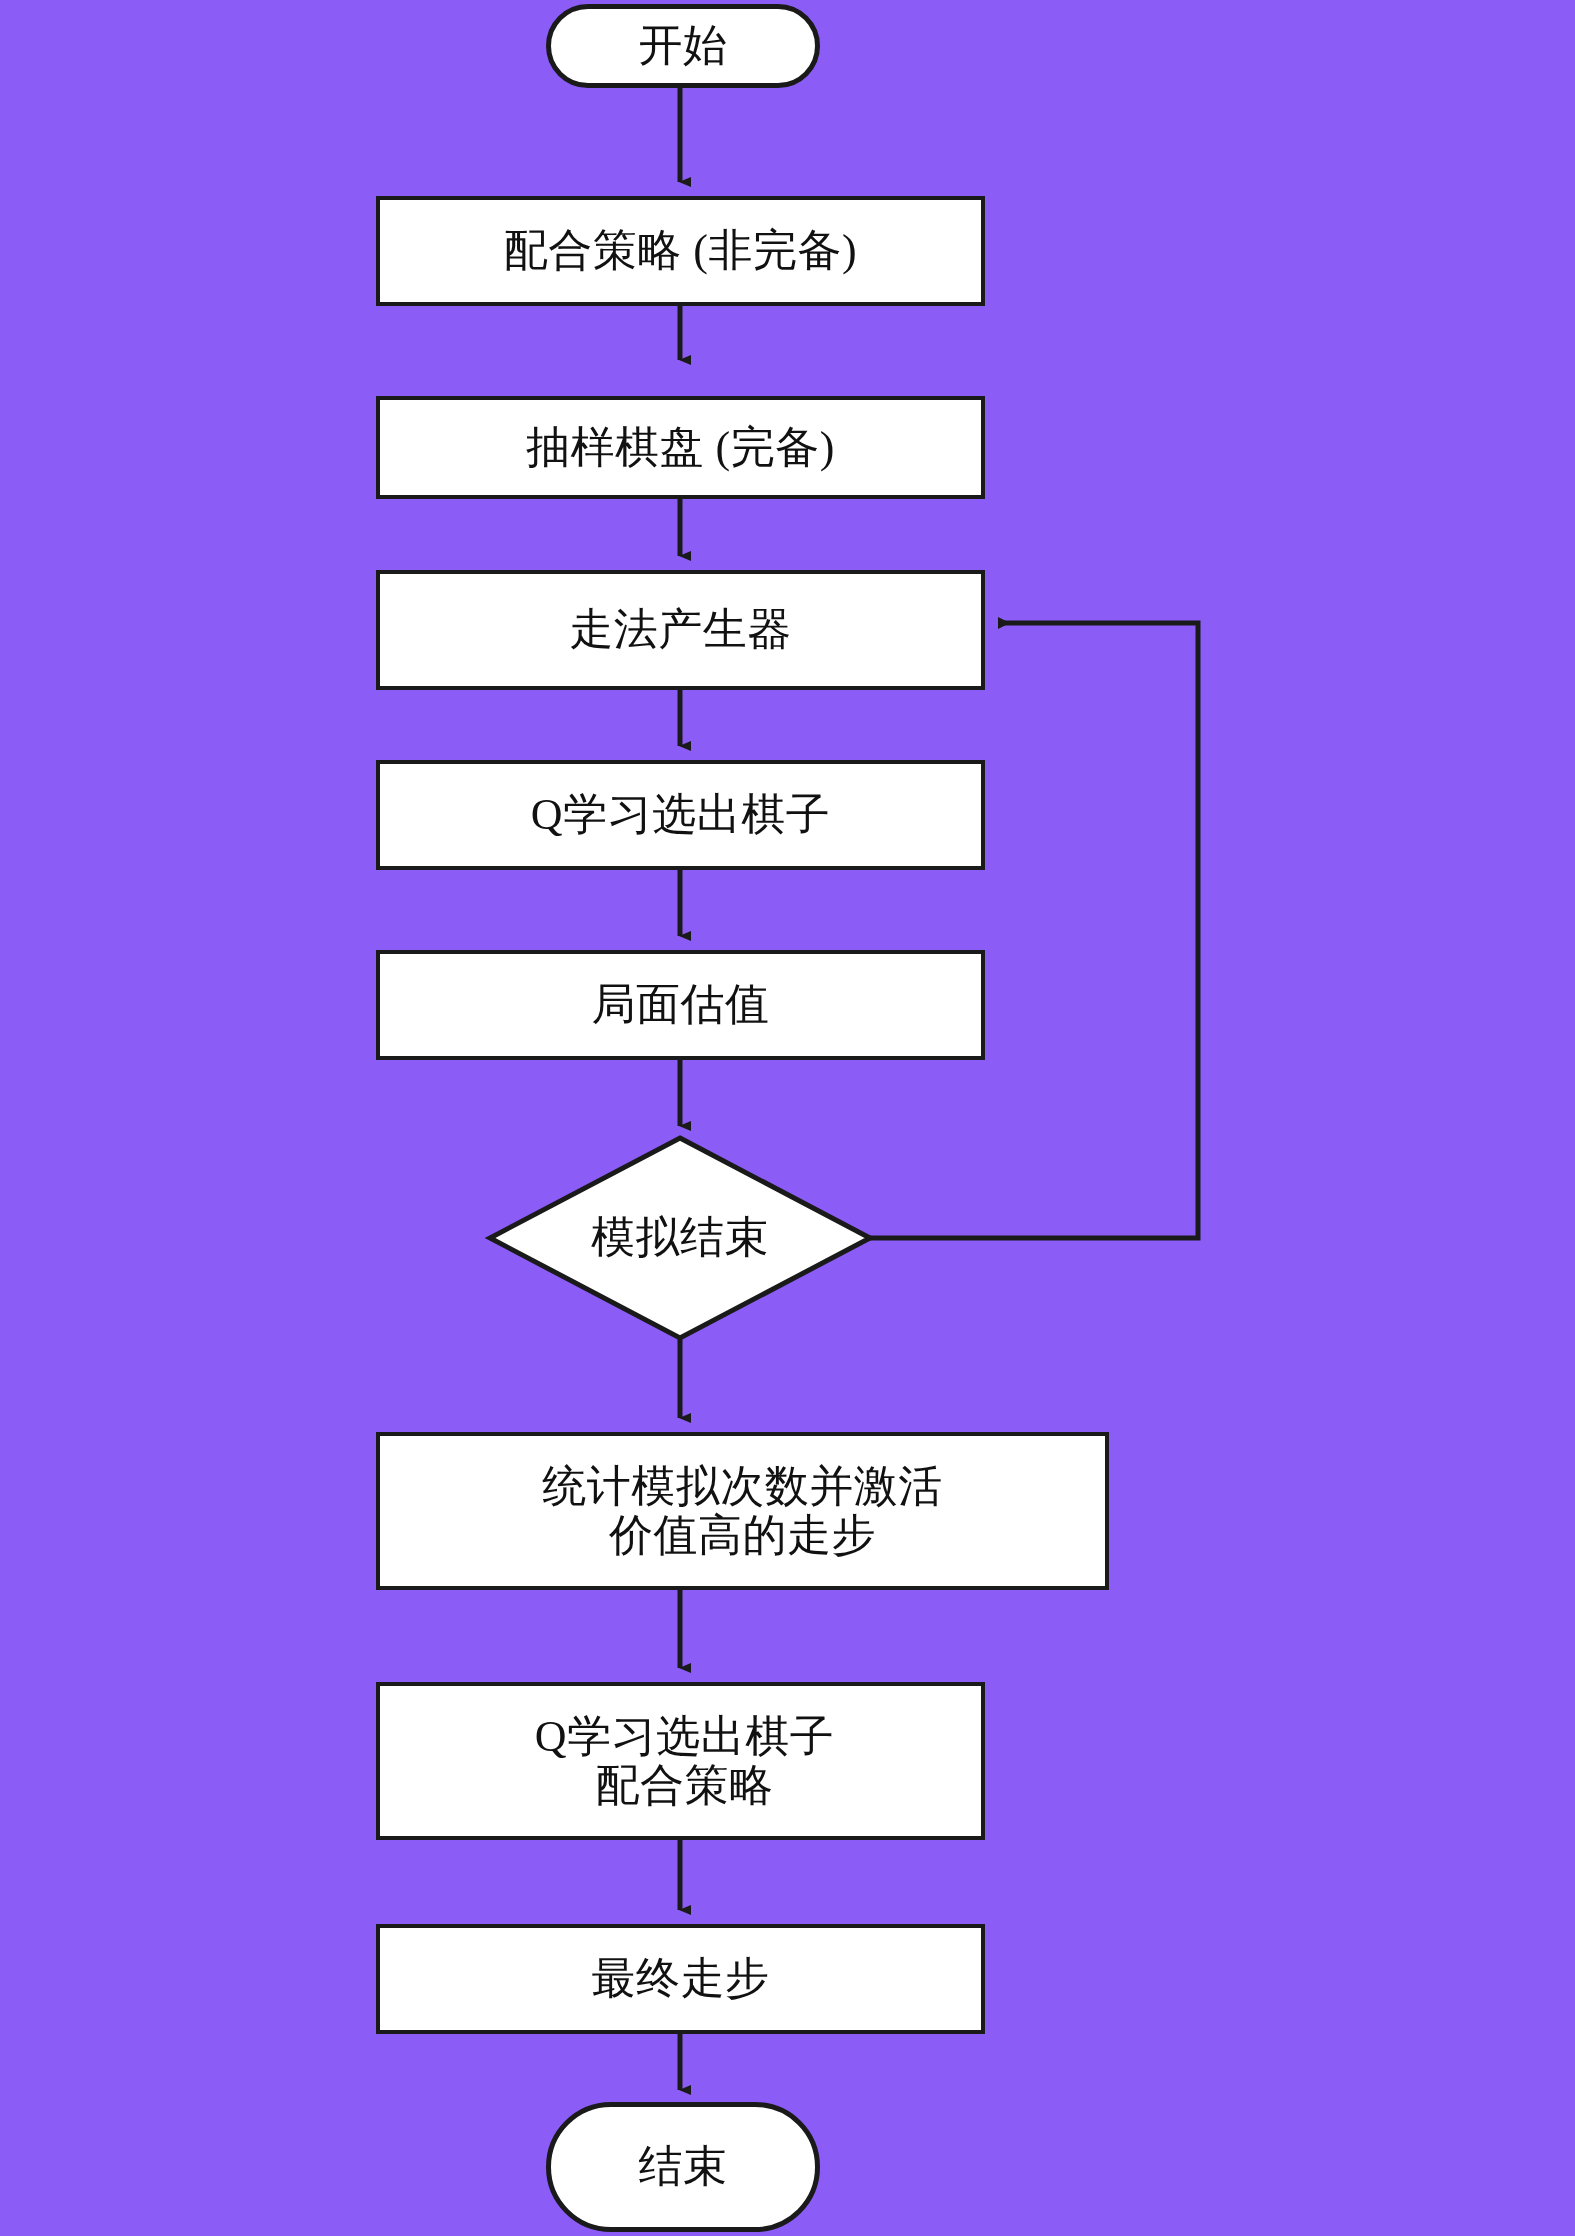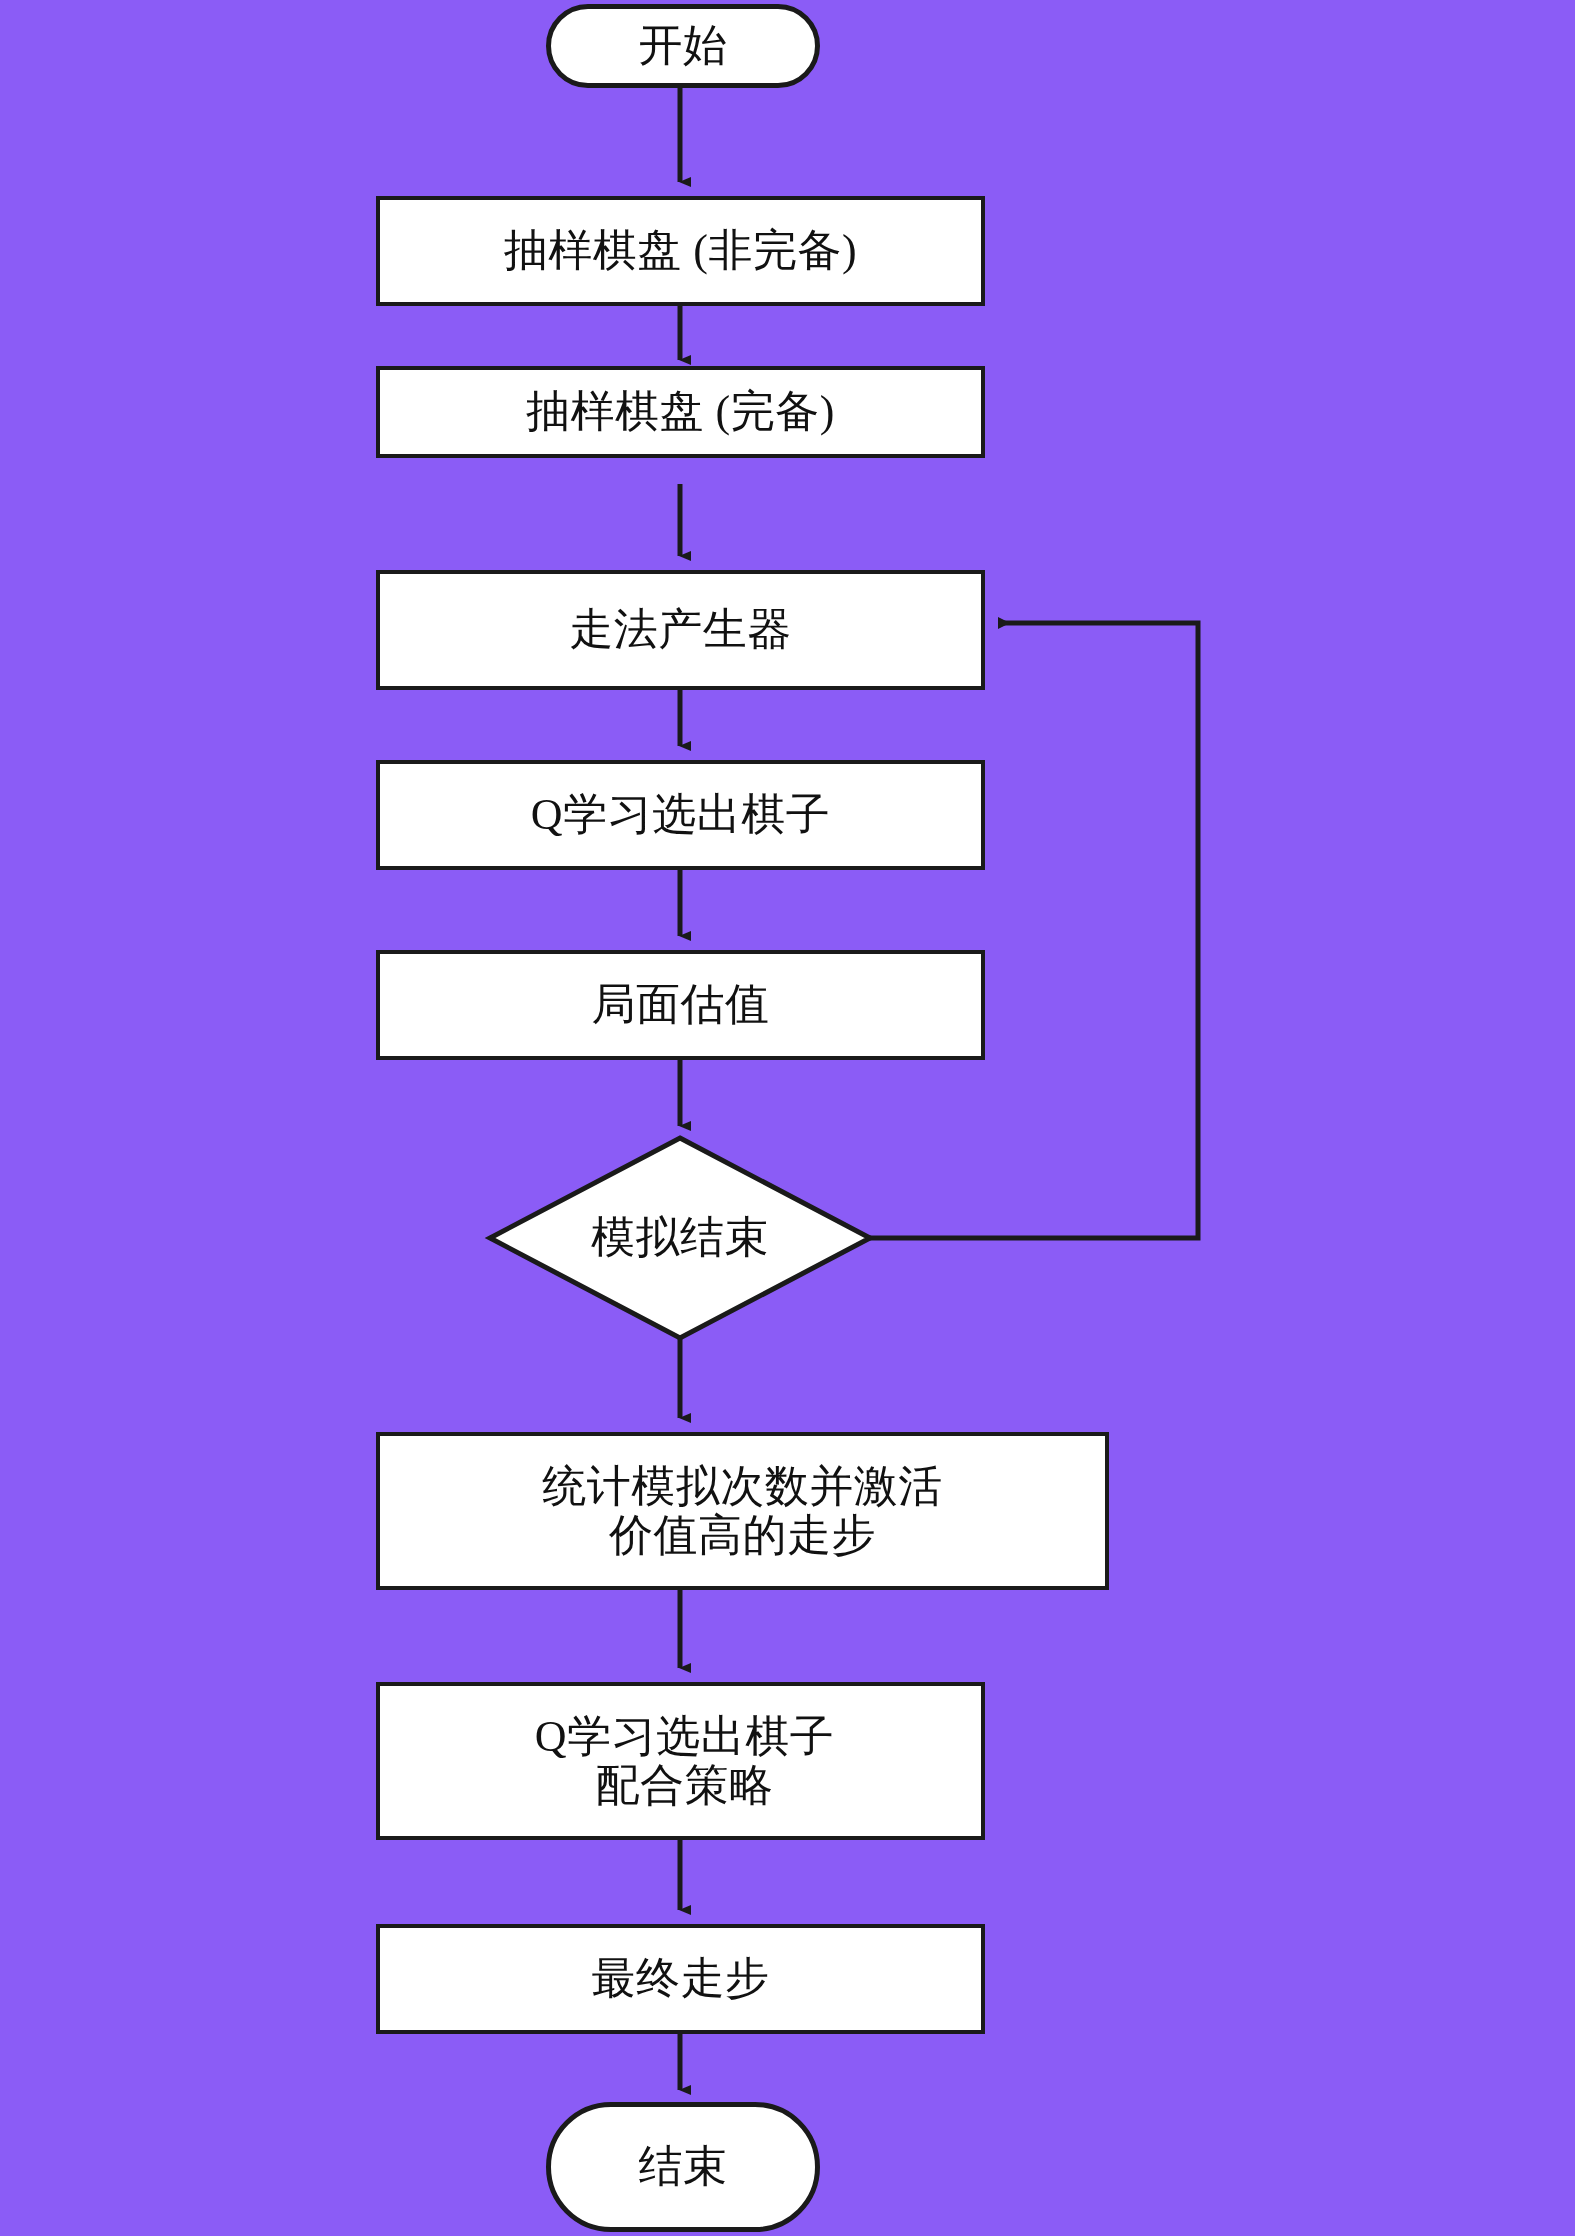--- a/index.html
+++ b/index.html
@@ -88,24 +88,24 @@
     </g>
 
     <path d="M 870 1238 L 1198 1238 L 1198 623 L 999 623" fill="none" stroke="#1a1a1a" stroke-width="5" stroke-linejoin="miter" marker-end="url(#arrowLeft)"></path>
   </svg>
 
   <div class="node node-terminal" style="left:546px; top:4px; width:274px; height:84px;">
     <span class="node-label">开始</span>
   </div>
 
   <div class="node node-process" style="left:376px; top:196px; width:609px; height:110px;">
-    <span class="node-label">抽样棋盘 (非完备)</span>
+    <span class="node-label">配合策略 (非完备)</span>
   </div>
 
-  <div class="node node-process" style="left:376px; top:366px; width:609px; height:92px;">
+  <div class="node node-process" style="left:376px; top:396px; width:609px; height:103px;">
     <span class="node-label">抽样棋盘 (完备)</span>
   </div>
 
   <div class="node node-process" style="left:376px; top:570px; width:609px; height:120px;">
     <span class="node-label">走法产生器</span>
   </div>
 
   <div class="node node-process" style="left:376px; top:760px; width:609px; height:110px;">
     <span class="node-label">Q学习选出棋子</span>
   </div>

